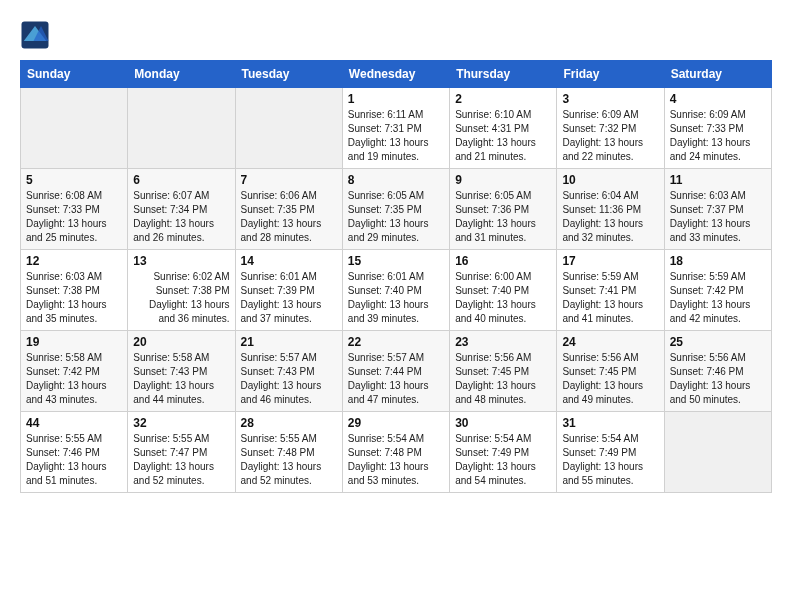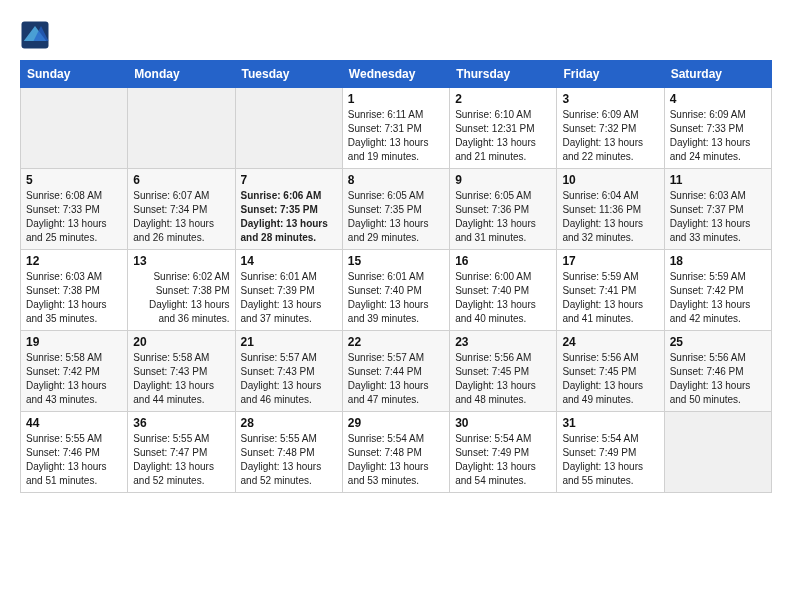--- a/index.html
+++ b/index.html
@@ -125,21 +125,21 @@
         <td class="empty-cell"></td>
         <td>
           <span class="day-number">1</span>
           <div class="day-info" style="white-space: pre-line;">Sunrise: 6:11 AM
 Sunset: 7:31 PM
 Daylight: 13 hours and 19 minutes.</div>
         </td>
         <td>
           <span class="day-number">2</span>
           <div class="day-info" style="white-space: pre-line;">Sunrise: 6:10 AM
-Sunset: 12:31 PM
+Sunset: 4:31 PM
 Daylight: 13 hours and 21 minutes.</div>
         </td>
         <td>
           <span class="day-number">3</span>
           <div class="day-info" style="white-space: pre-line;">Sunrise: 6:09 AM
 Sunset: 7:32 PM
 Daylight: 13 hours and 22 minutes.</div>
         </td>
         <td>
           <span class="day-number">4</span>
@@ -156,21 +156,21 @@
 Daylight: 13 hours and 25 minutes.</div>
         </td>
         <td>
           <span class="day-number">6</span>
           <div class="day-info" style="white-space: pre-line;">Sunrise: 6:07 AM
 Sunset: 7:34 PM
 Daylight: 13 hours and 26 minutes.</div>
         </td>
         <td>
           <span class="day-number">7</span>
-          <div class="day-info" style="white-space: pre-line; font-weight: bold;">Sunrise: 6:06 AM
+          <div class="day-info" style="white-space: pre-line;">Sunrise: 6:06 AM
 Sunset: 7:35 PM
 Daylight: 13 hours and 28 minutes.</div>
         </td>
         <td>
           <span class="day-number">8</span>
           <div class="day-info" style="white-space: pre-line;">Sunrise: 6:05 AM
 Sunset: 7:35 PM
 Daylight: 13 hours and 29 minutes.</div>
         </td>
         <td>
@@ -281,21 +281,21 @@
         </td>
       </tr>
       <tr>
         <td>
           <span class="day-number">44</span>
           <div class="day-info" style="white-space: pre-line;">Sunrise: 5:55 AM
 Sunset: 7:46 PM
 Daylight: 13 hours and 51 minutes.</div>
         </td>
         <td>
-          <span class="day-number">36</span>
+          <span class="day-number">32</span>
           <div class="day-info" style="white-space: pre-line;">Sunrise: 5:55 AM
 Sunset: 7:47 PM
 Daylight: 13 hours and 52 minutes.</div>
         </td>
         <td>
           <span class="day-number">28</span>
           <div class="day-info" style="white-space: pre-line;">Sunrise: 5:55 AM
 Sunset: 7:48 PM
 Daylight: 13 hours and 52 minutes.</div>
         </td>

